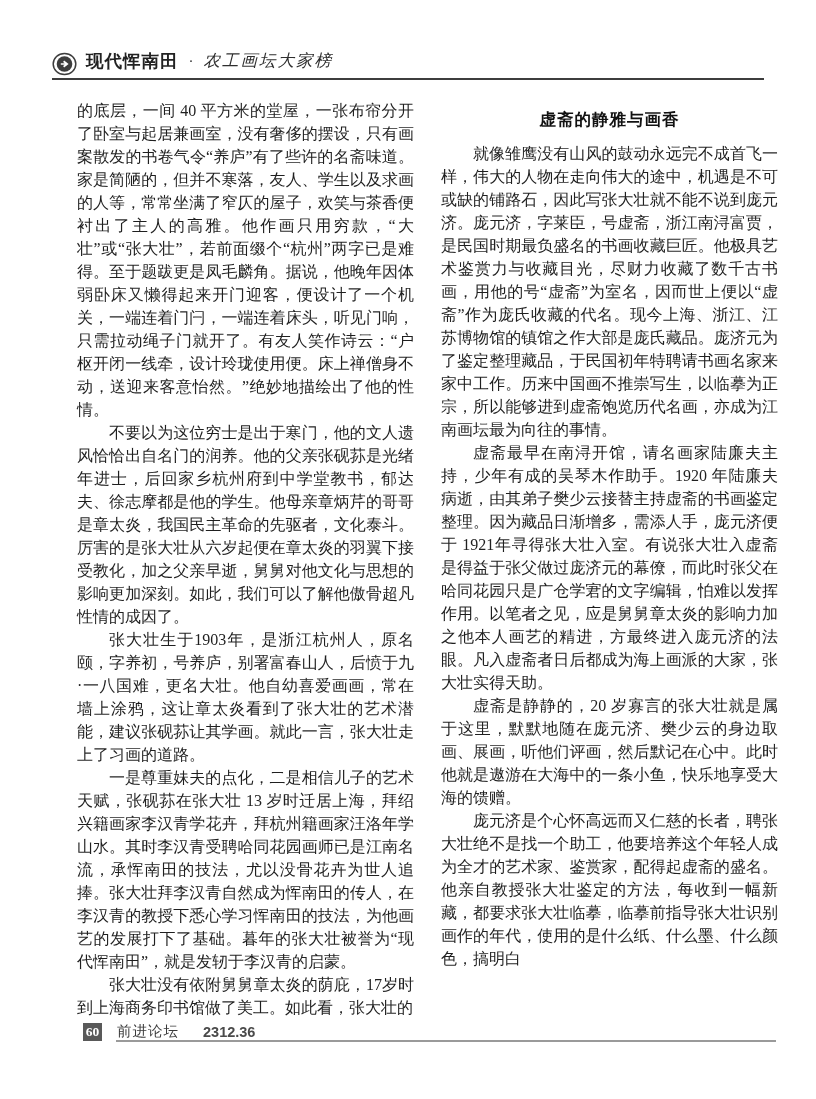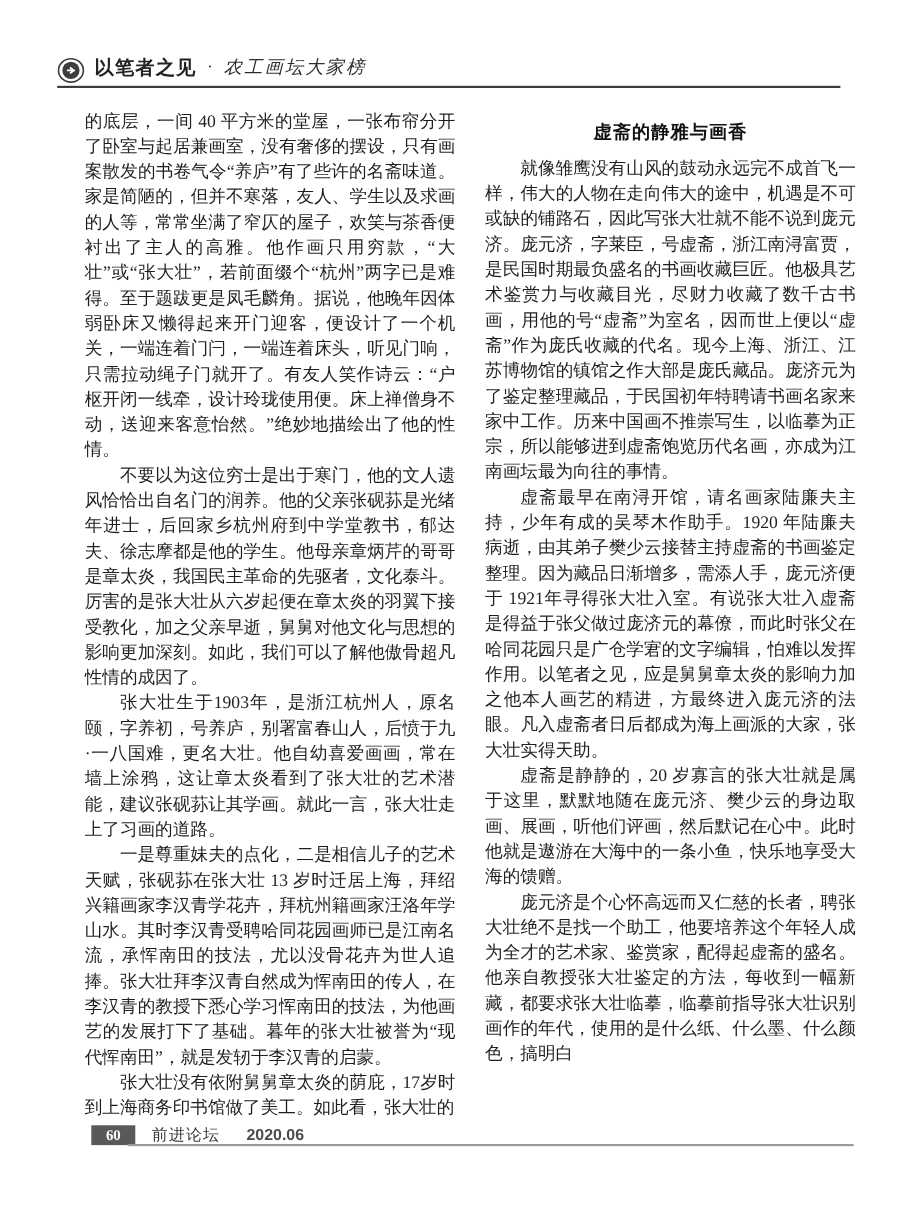--- a/index.html
+++ b/index.html
@@ -70,21 +70,21 @@
     align-items: center;
     white-space: nowrap;
   }
   .page-badge {
     display: inline-block;
     background: #595959;
     color: #ffffff;
     font-family: "Liberation Serif", serif;
     font-weight: bold;
     font-size: 13.5px;
-    width: 40px; height: 18px;
+    width: 19px; height: 18px;
     line-height: 18px;
     text-align: center;
   }
   .journal-name {
     font-family: "Liberation Sans", sans-serif;
     font-weight: normal;
     font-size: 14.5px;
     color: #3a3a3a;
     margin-left: 15px;
     letter-spacing: 1px;
@@ -105,21 +105,21 @@
 </style>
 </head>
 <body>
 
 <div class="header">
   <svg class="header-icon" width="25" height="25" viewBox="0 0 25 25">
     <ellipse cx="12.5" cy="12" rx="11.3" ry="10.6" fill="none" stroke="#3d3d3d" stroke-width="1.5"></ellipse>
     <circle cx="12.5" cy="12" r="7.8" fill="#3d3d3d"></circle>
     <path d="M8.8 12 h5.4 M11.6 9.3 l3.6 2.7 -3.6 2.7" stroke="#ffffff" stroke-width="1.7" fill="none"></path>
   </svg>
-  <span class="header-title">以笔者之见</span>
+  <span class="header-title">现代恽南田</span>
   <span class="header-sep">·</span>
   <span class="header-subtitle">农工画坛大家榜</span>
 </div>
 
 <div class="main">
 
   <div class="col">
     <p>的底层，一间 40 平方米的堂屋，一张布帘分开了卧室与起居兼画室，没有奢侈的摆设，只有画案散发的书卷气令“养庐”有了些许的名斋味道。家是简陋的，但并不寒落，友人、学生以及求画的人等，常常坐满了窄仄的屋子，欢笑与茶香便衬出了主人的高雅。他作画只用穷款，“大壮”或“张大壮”，若前面缀个“杭州”两字已是难得。至于题跋更是凤毛麟角。据说，他晚年因体弱卧床又懒得起来开门迎客，便设计了一个机关，一端连着门闩，一端连着床头，听见门响，只需拉动绳子门就开了。有友人笑作诗云：“户枢开闭一线牵，设计玲珑使用便。床上禅僧身不动，送迎来客意怡然。”绝妙地描绘出了他的性情。</p>
     <p class="indent">不要以为这位穷士是出于寒门，他的文人遗风恰恰出自名门的润养。他的父亲张砚荪是光绪年进士，后回家乡杭州府到中学堂教书，郁达夫、徐志摩都是他的学生。他母亲章炳芹的哥哥是章太炎，我国民主革命的先驱者，文化泰斗。厉害的是张大壮从六岁起便在章太炎的羽翼下接受教化，加之父亲早逝，舅舅对他文化与思想的影响更加深刻。如此，我们可以了解他傲骨超凡性情的成因了。</p>
     <p class="indent">张大壮生于1903年，是浙江杭州人，原名颐，字养初，号养庐，别署富春山人，后愤于九·一八国难，更名大壮。他自幼喜爱画画，常在墙上涂鸦，这让章太炎看到了张大壮的艺术潜能，建议张砚荪让其学画。就此一言，张大壮走上了习画的道路。</p>
@@ -133,15 +133,15 @@
     <p class="indent">虚斋最早在南浔开馆，请名画家陆廉夫主持，少年有成的吴琴木作助手。1920 年陆廉夫病逝，由其弟子樊少云接替主持虚斋的书画鉴定整理。因为藏品日渐增多，需添人手，庞元济便于 1921年寻得张大壮入室。有说张大壮入虚斋是得益于张父做过庞济元的幕僚，而此时张父在哈同花园只是广仓学宭的文字编辑，怕难以发挥作用。以笔者之见，应是舅舅章太炎的影响力加之他本人画艺的精进，方最终进入庞元济的法眼。凡入虚斋者日后都成为海上画派的大家，张大壮实得天助。</p>
     <p class="indent">虚斋是静静的，20 岁寡言的张大壮就是属于这里，默默地随在庞元济、樊少云的身边取画、展画，听他们评画，然后默记在心中。此时他就是遨游在大海中的一条小鱼，快乐地享受大海的馈赠。</p>
     <p class="indent">庞元济是个心怀高远而又仁慈的长者，聘张大壮绝不是找一个助工，他要培养这个年轻人成为全才的艺术家、鉴赏家，配得起虚斋的盛名。他亲自教授张大壮鉴定的方法，每收到一幅新藏，都要求张大壮临摹，临摹前指导张大壮识别画作的年代，使用的是什么纸、什么墨、什么颜色，搞明白</p>
   </div>
 
 </div>
 
 <div class="footer">
   <span class="page-badge">60</span>
   <span class="journal-name">前进论坛</span>
-  <span class="issue-number">2020.06</span>
+  <span class="issue-number">2312.36</span>
 </div>
 <div class="footer-rule"></div>
 
 </body></html>

